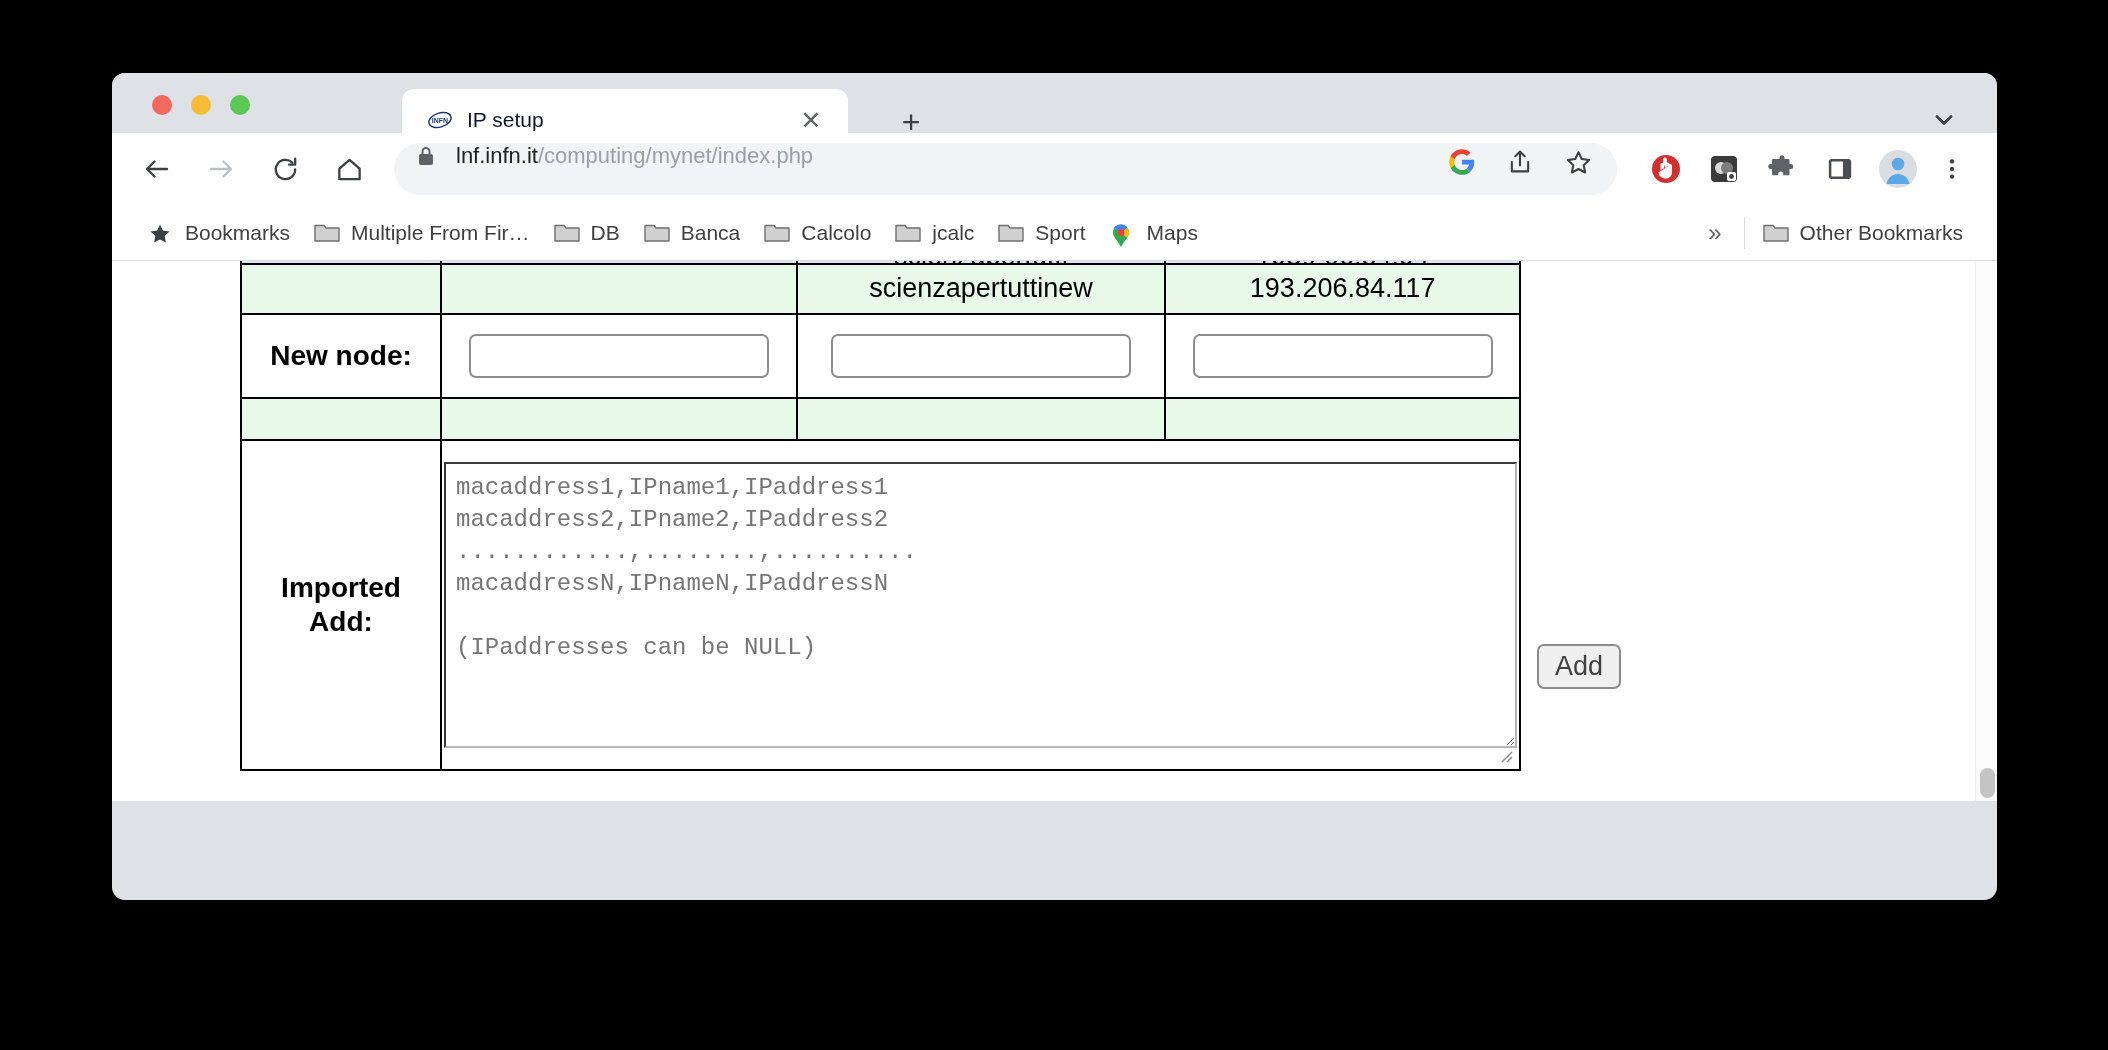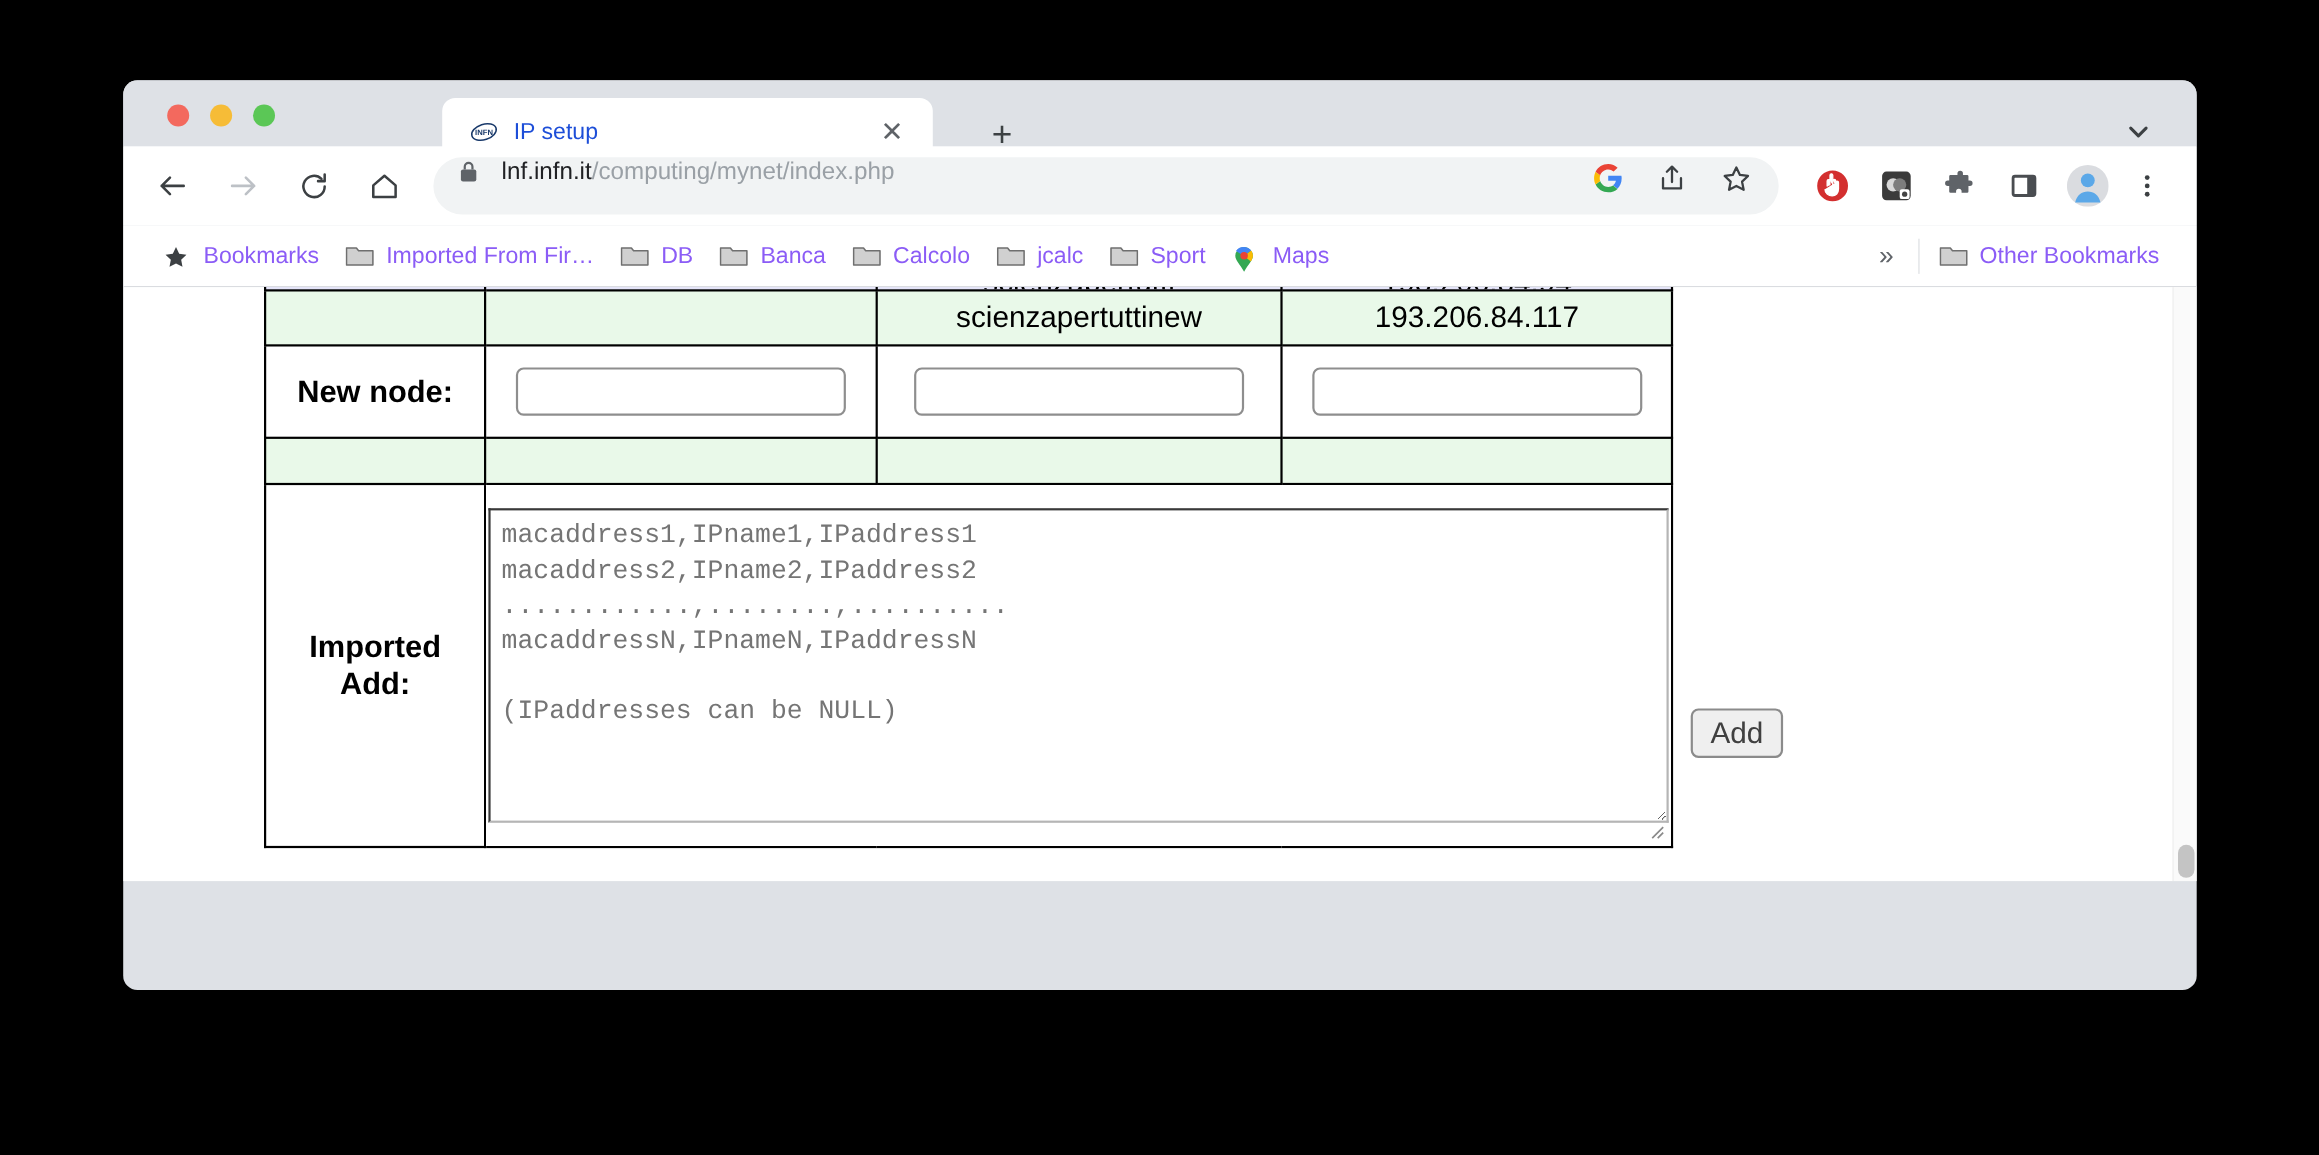--- a/index.html
+++ b/index.html
@@ -42,21 +42,21 @@
     background: #fff;
     border-radius: 12px 12px 0 0;
     display: flex; align-items: center;
   }
   #tab-favicon {
     margin-left: 25px; width: 26px; height: 26px;
     display: flex; align-items: center; justify-content: center;
   }
   #tab-title {
     margin-left: 14px;
-    font-size: 21px; color: #1d4ed8;
+    font-size: 21px; color: #0f172a;
     white-space: nowrap; overflow: hidden; text-overflow: ellipsis;
     flex: 1;
   }
   #tab-close {
     margin-right: 22px; width: 30px; height: 30px;
     display: flex; align-items: center; justify-content: center;
     font-size: 25px; color: #5f6368; line-height: 1;
   }
   #new-tab-button {
     position: absolute; left: 780px; top: 30px;
@@ -124,21 +124,21 @@
     display: flex; align-items: center;
     padding-left: 24px;
     border-bottom: 1px solid #dadce0;
     position: relative;
   }
   .bookmark {
     display: flex; align-items: center;
     gap: 11px;
     padding: 0 12px;
     height: 44px;
-    font-size: 21px; color: #8b5cf6;
+    font-size: 21px; color: #404040;
     white-space: nowrap;
     flex: none;
   }
   .folder-icon { width: 26px; height: 21px; flex: none; }
   #bm-overflow {
     margin-left: auto;
     font-size: 24px; color: #5f6368;
     padding: 0 16px;
   }
   #bm-divider {
@@ -410,21 +410,21 @@
       </span>
       <span>Bookmarks</span>
     </div>
 
     <div class="bookmark">
       <span class="folder-icon">
         <svg width="26" height="21" viewBox="0 0 26 21">
           <path d="M1 3.5h9l2 2.5h13v13H1z" fill="#d0d0d0" stroke="#6f6f6f" stroke-width="1.4" stroke-linejoin="round"></path>
         </svg>
       </span>
-      <span>Imported From Fir…</span>
+      <span>Multiple From Fir…</span>
     </div>
 
     <div class="bookmark">
       <span class="folder-icon">
         <svg width="26" height="21" viewBox="0 0 26 21">
           <path d="M1 3.5h9l2 2.5h13v13H1z" fill="#d0d0d0" stroke="#6f6f6f" stroke-width="1.4" stroke-linejoin="round"></path>
         </svg>
       </span>
       <span>DB</span>
     </div>

